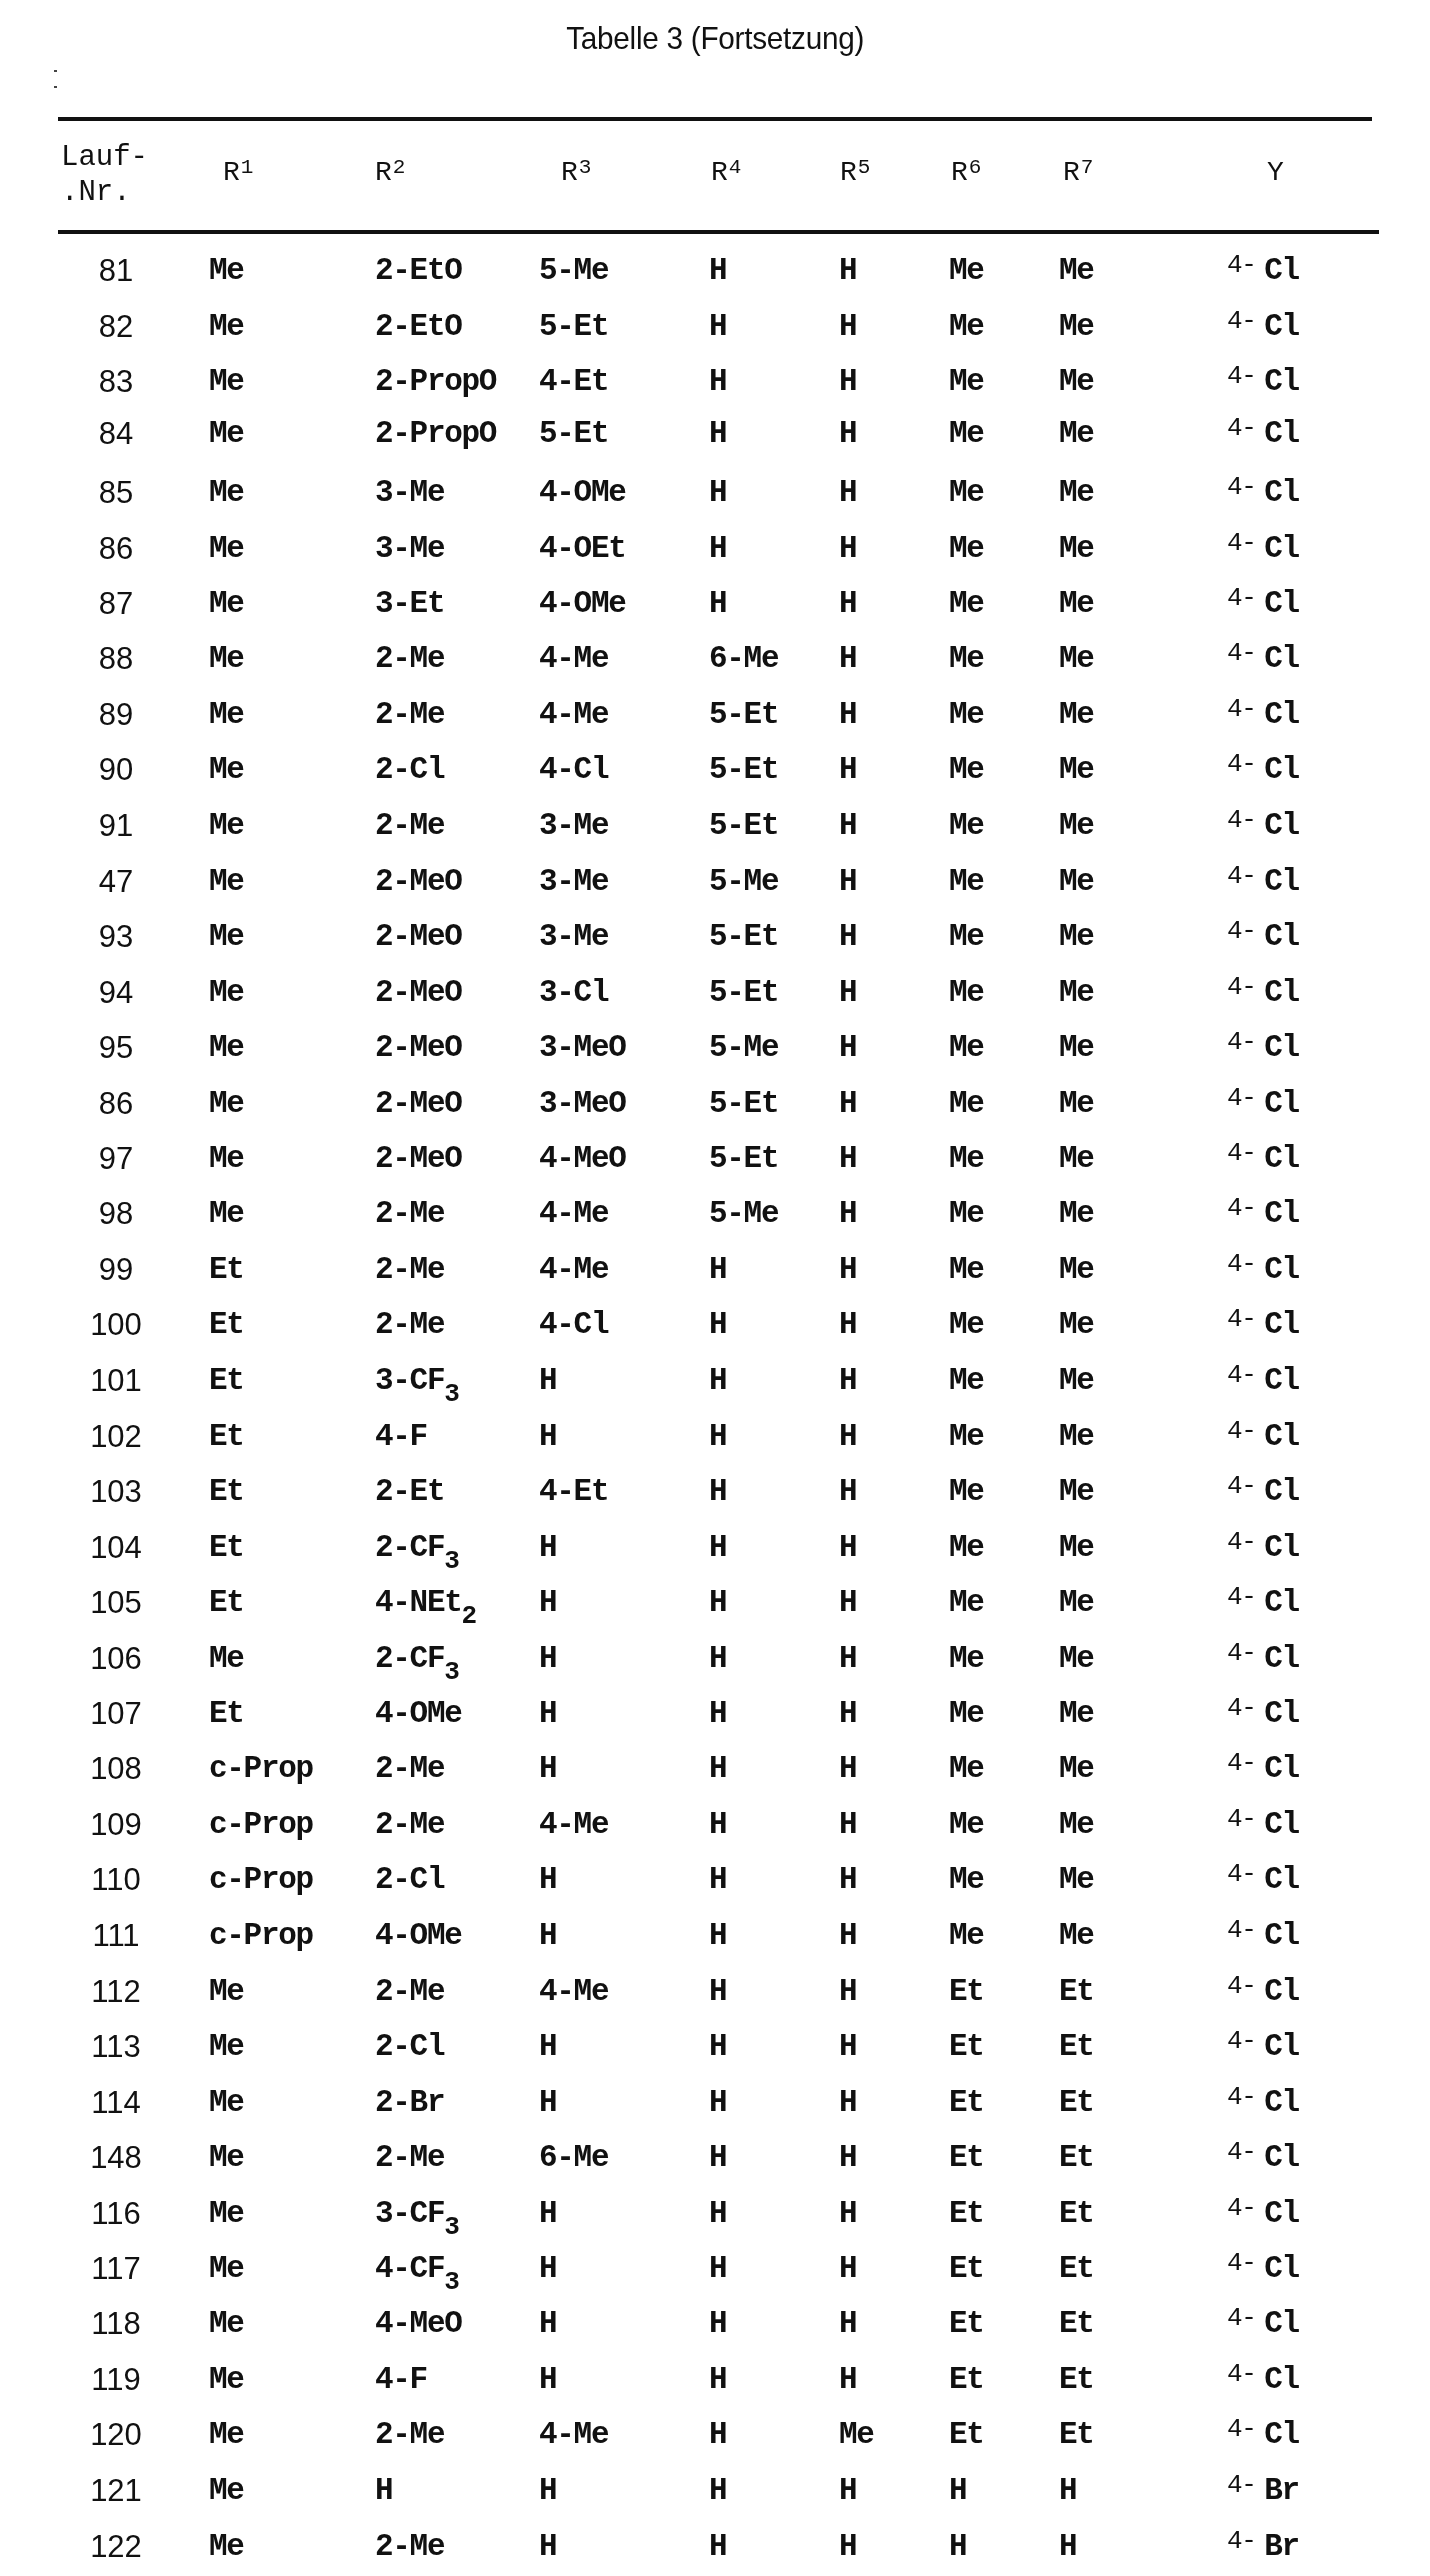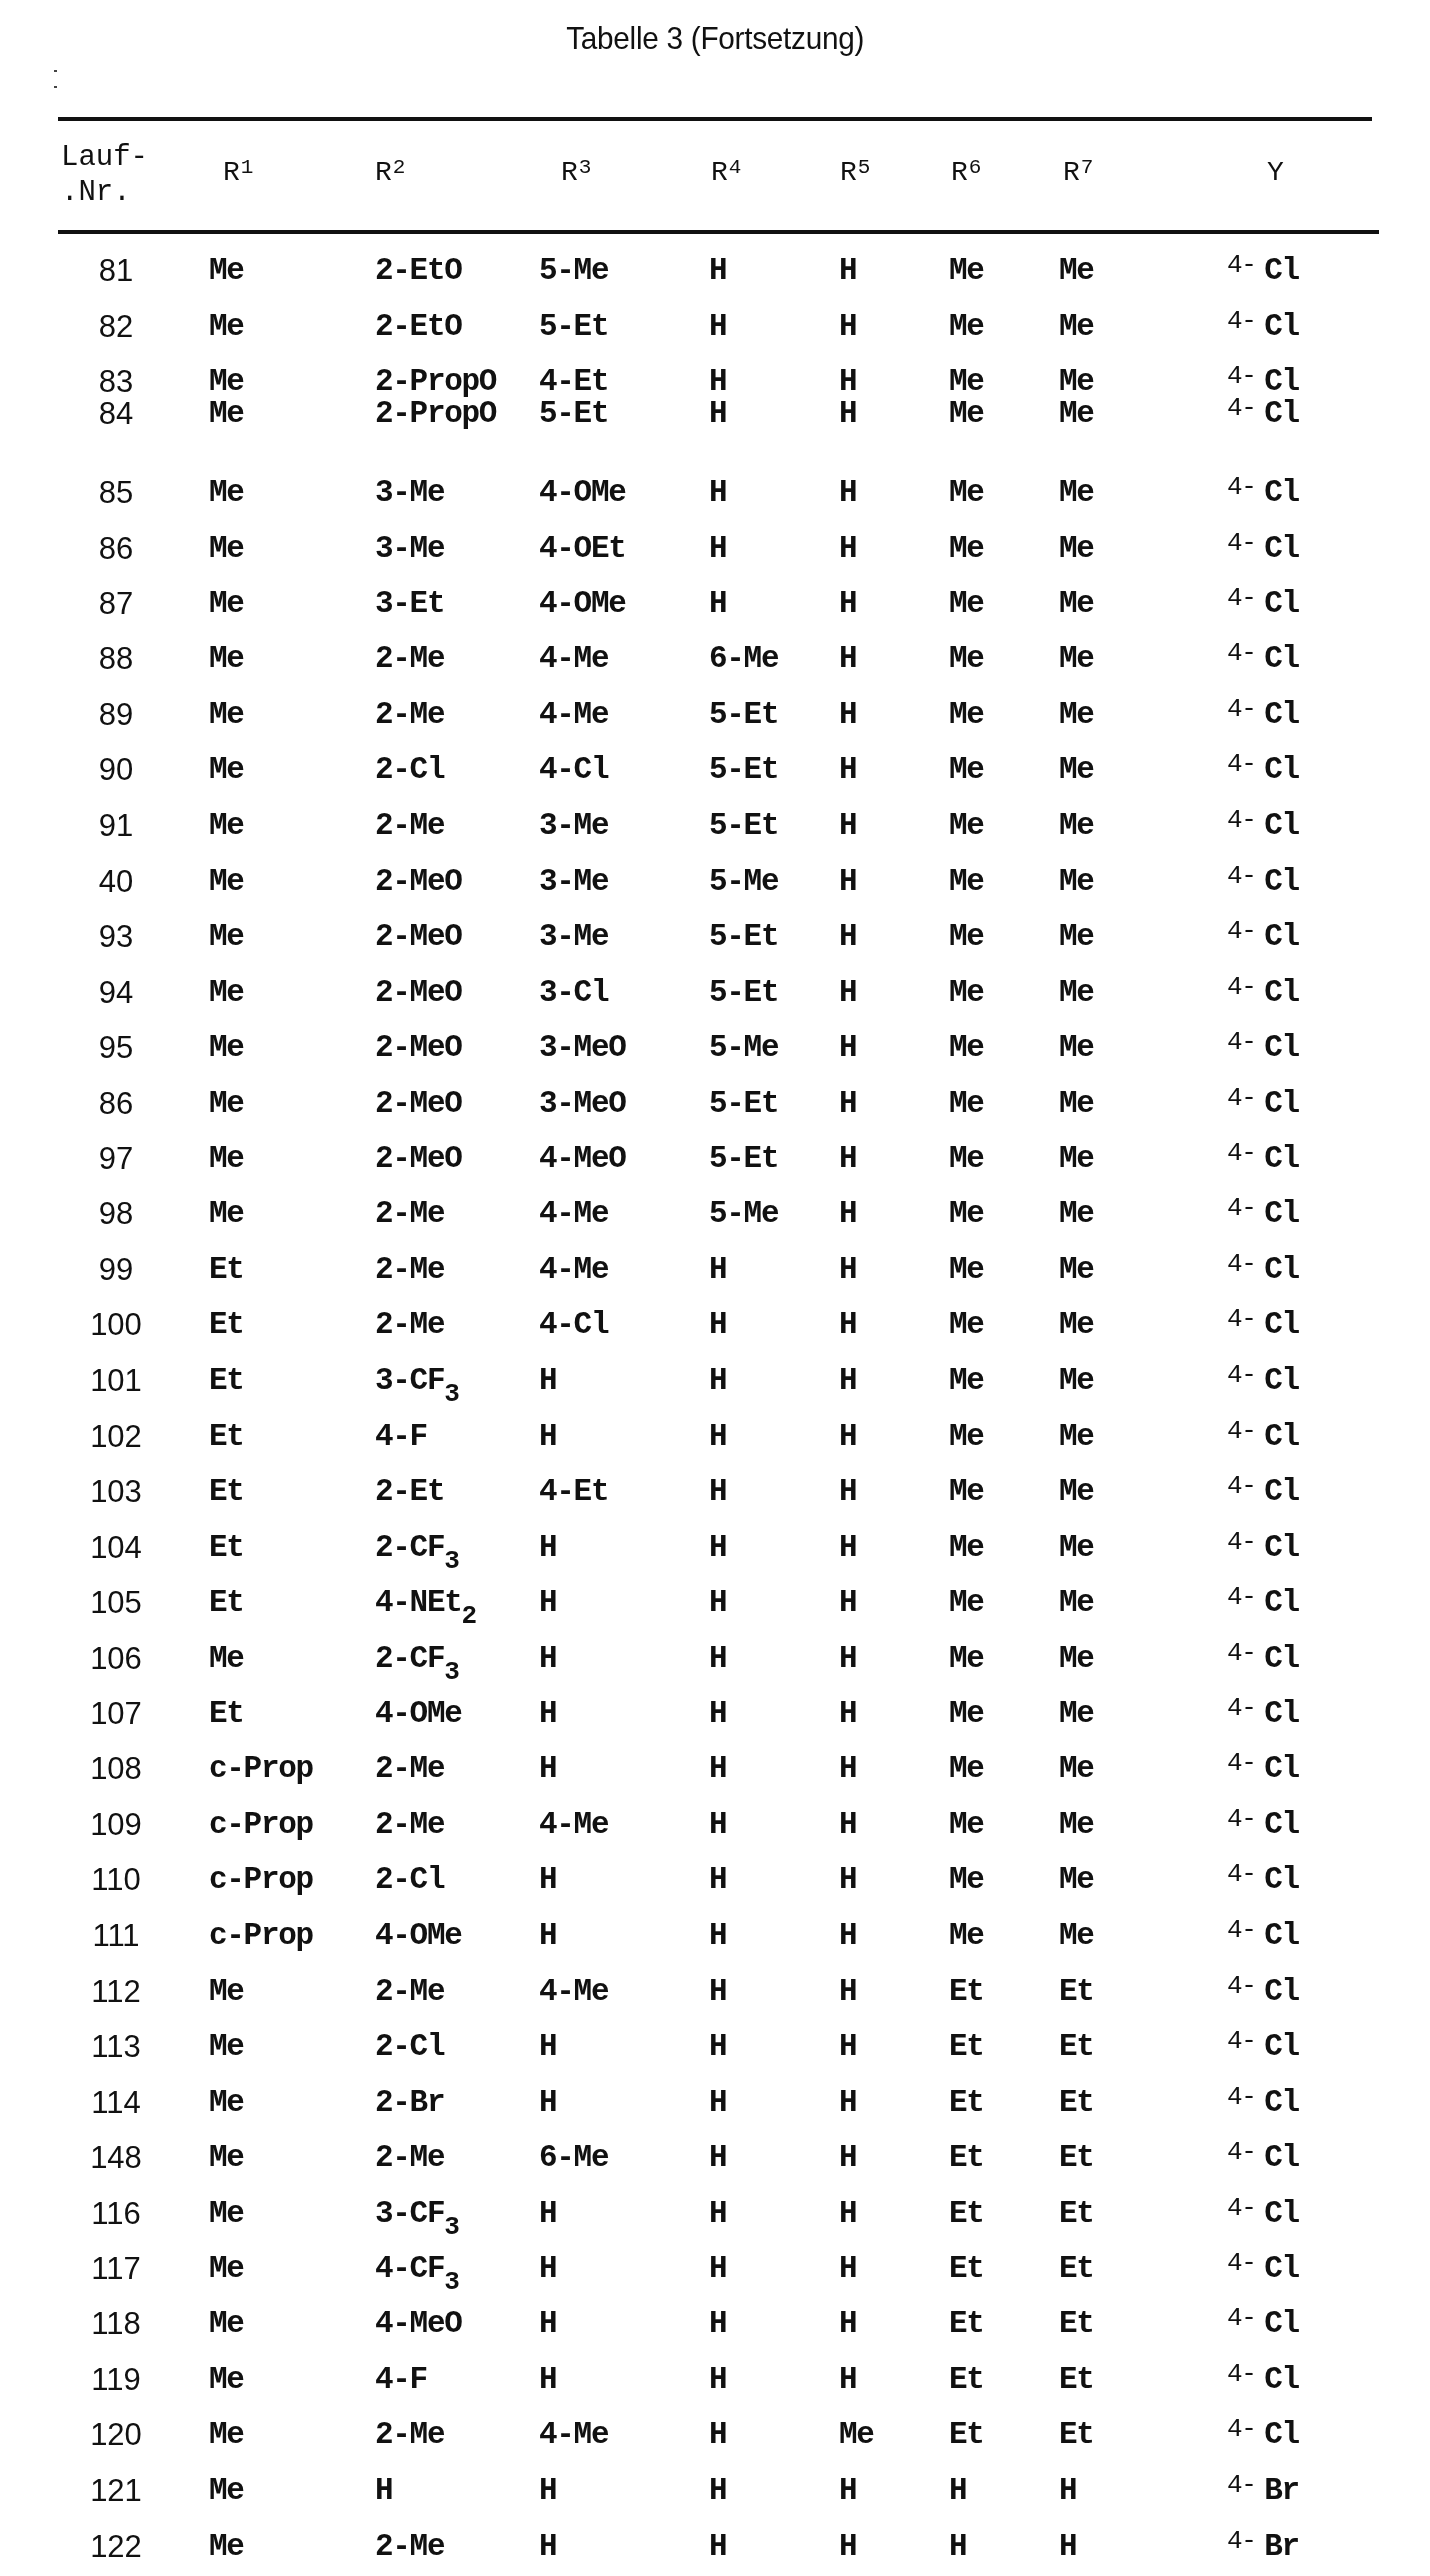--- a/index.html
+++ b/index.html
@@ -100,21 +100,21 @@
     <span class="cell c-r1"><span>Me</span></span>
     <span class="cell c-r2"><span>2-PropO</span></span>
     <span class="cell c-r3"><span>4-Et</span></span>
     <span class="cell c-r4"><span>H</span></span>
     <span class="cell c-r5"><span>H</span></span>
     <span class="cell c-r6"><span>Me</span></span>
     <span class="cell c-r7"><span>Me</span></span>
     <span class="cell c-y"><span class="y-pre">4-</span><span class="y-post">Cl</span></span>
   </div>
 
-  <div class="row" style="top: 396px;">
+  <div class="row" style="top: 416px;">
     <span class="cell num"><span>84</span></span>
     <span class="cell c-r1"><span>Me</span></span>
     <span class="cell c-r2"><span>2-PropO</span></span>
     <span class="cell c-r3"><span>5-Et</span></span>
     <span class="cell c-r4"><span>H</span></span>
     <span class="cell c-r5"><span>H</span></span>
     <span class="cell c-r6"><span>Me</span></span>
     <span class="cell c-r7"><span>Me</span></span>
     <span class="cell c-y"><span class="y-pre">4-</span><span class="y-post">Cl</span></span>
   </div>
@@ -197,21 +197,21 @@
     <span class="cell c-r2"><span>2-Me</span></span>
     <span class="cell c-r3"><span>3-Me</span></span>
     <span class="cell c-r4"><span>5-Et</span></span>
     <span class="cell c-r5"><span>H</span></span>
     <span class="cell c-r6"><span>Me</span></span>
     <span class="cell c-r7"><span>Me</span></span>
     <span class="cell c-y"><span class="y-pre">4-</span><span class="y-post">Cl</span></span>
   </div>
 
   <div class="row" style="top: 864px;">
-    <span class="cell num"><span>40</span></span>
+    <span class="cell num"><span>47</span></span>
     <span class="cell c-r1"><span>Me</span></span>
     <span class="cell c-r2"><span>2-MeO</span></span>
     <span class="cell c-r3"><span>3-Me</span></span>
     <span class="cell c-r4"><span>5-Me</span></span>
     <span class="cell c-r5"><span>H</span></span>
     <span class="cell c-r6"><span>Me</span></span>
     <span class="cell c-r7"><span>Me</span></span>
     <span class="cell c-y"><span class="y-pre">4-</span><span class="y-post">Cl</span></span>
   </div>
 

